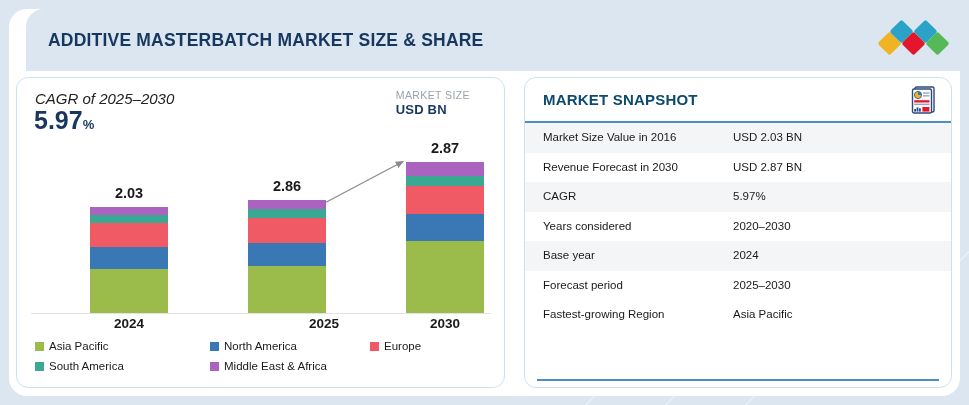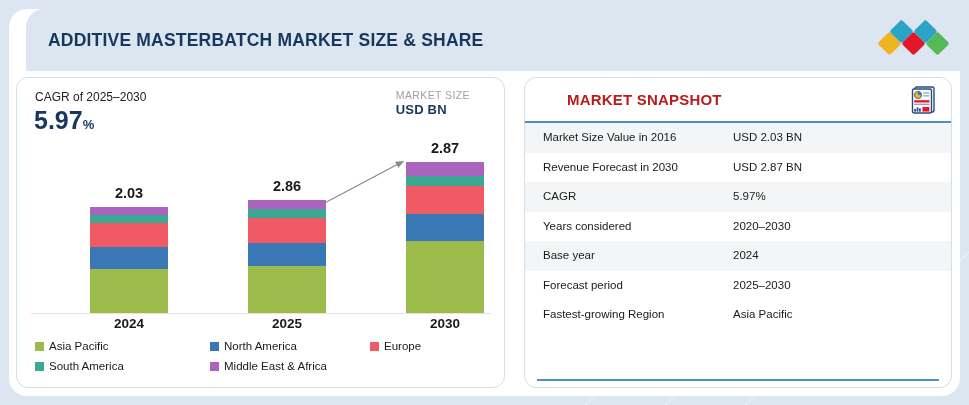--- a/index.html
+++ b/index.html
@@ -33,21 +33,21 @@
   .d3{background:#e4162b;left:24px;top:13px;}
   .d4{background:#2ba3c6;left:36px;top:1px;}
   .d5{background:#55b958;left:48px;top:13px;}
 
   
   .chart-card{
     position:absolute;left:16px;top:77px;width:489px;height:311px;
     background:#ffffff;border:1px solid #cfe0ec;border-radius:12px;
     box-sizing:border-box;
   }
-  .cagr-label{position:absolute;left:18px;top:12px;font-size:12px;color:#222;}
+  .cagr-label{position:absolute;left:18px;top:12px;font-size:15px;color:#222;font-style:italic;}
   .cagr-value{position:absolute;left:17px;top:28px;font-size:25px;font-weight:bold;color:#17375e;}
   .cagr-pct{font-size:13px;font-weight:bold;}
   .ms-label{position:absolute;right:34px;top:11px;text-align:left;}
   .ms-1{font-size:10.5px;color:#9aa3ab;letter-spacing:.4px;}
   .ms-2{font-size:13px;font-weight:bold;color:#17375e;letter-spacing:.2px;margin-top:1px;}
 
   .plot{position:absolute;left:0;top:0;width:489px;height:311px;}
   .axis{position:absolute;left:14px;top:235px;width:460px;height:1px;background:#e3e3e3;}
   .bar{position:absolute;width:78px;bottom:76px;display:flex;flex-direction:column;}
   .seg{width:100%;}
@@ -63,21 +63,21 @@
   .snap-card{
     position:absolute;left:524px;top:77px;width:428px;height:311px;
     background:#ffffff;border:1px solid #cfe0ec;border-radius:12px;
     box-sizing:border-box;overflow:hidden;
   }
   .snap-head{
     height:45px;display:flex;align-items:center;justify-content:space-between;
     padding:0 14px 0 18px;box-sizing:border-box;
     border-bottom:2px solid #4d8fc0;
   }
-  .snap-title{font-size:15px;font-weight:bold;color:#b91c1c;letter-spacing:.2px;margin-left:24px;}
+  .snap-title{font-size:15px;font-weight:bold;color:#0c4a6e;letter-spacing:.2px;}
   .rpt-icon{width:26px;height:28px;}
   table.snap{width:100%;border-collapse:collapse;table-layout:fixed;}
   table.snap td{font-size:11.5px;color:#1a1a1a;padding:7px 0 7px 18px;vertical-align:middle;line-height:1.35;}
   table.snap td.v{padding-left:0;}
   table.snap tr.alt td{background:#f4f5f6;}
   .snap-foot{position:absolute;left:12px;right:12px;bottom:6px;height:2px;background:#4d8fc0;}
 </style>
 </head>
 <body>
 
@@ -139,21 +139,21 @@
           <div class="seg" style="background: rgb(58, 168, 147); height: 6.62021%;"></div>
           <div class="seg" style="background: rgb(239, 90, 100); height: 19.1638%;"></div>
           <div class="seg" style="background: rgb(58, 120, 181); height: 17.4216%;"></div>
           <div class="seg" style="background: rgb(155, 187, 75); height: 48.0836%;"></div>
         </div>
       </div>
     <div id="labels-host">
         <div class="bar-total" style="left: 67px; top: 106.508px;">2.03</div>
         <div class="xlab" style="left: 67px;">2024</div>
         <div class="bar-total" style="left: 225px; top: 100.213px;">2.86</div>
-        <div class="xlab" style="left: 225px;">2025</div>
+        <div class="xlab" style="left: 232px; text-align: right;">2025</div>
         <div class="bar-total" style="left: 383px; top: 62.4426px;">2.87</div>
         <div class="xlab" style="left: 383px;">2030</div>
       </div>
   </div>
 
   <div class="legend">
     <div class="lg-row">
       <div class="lg-item" style="width:175px">
         <span class="lg-sw" style="background: rgb(155, 187, 75);"></span>
         <span>Asia Pacific</span>

